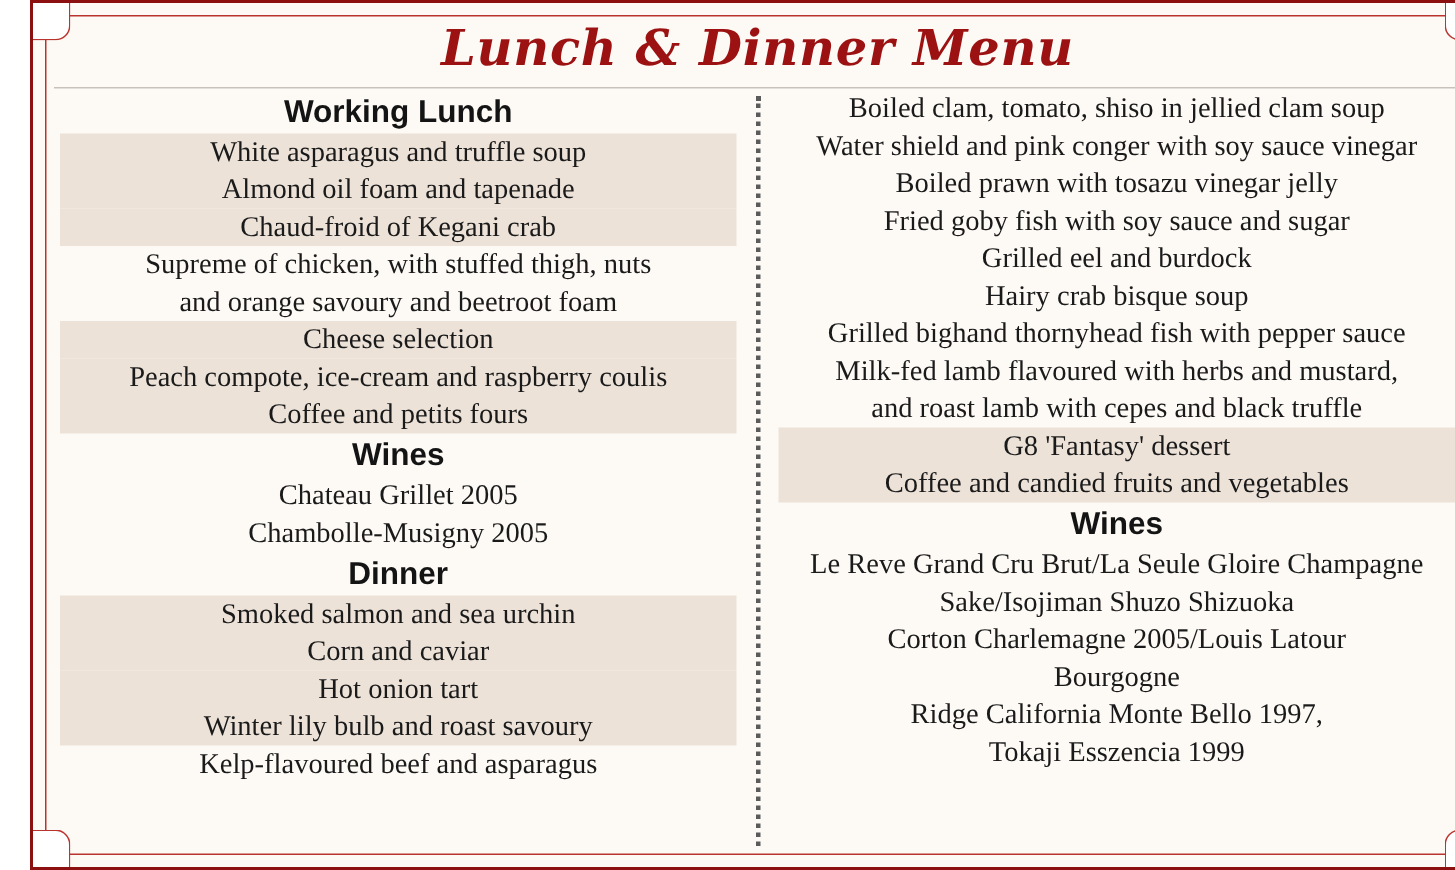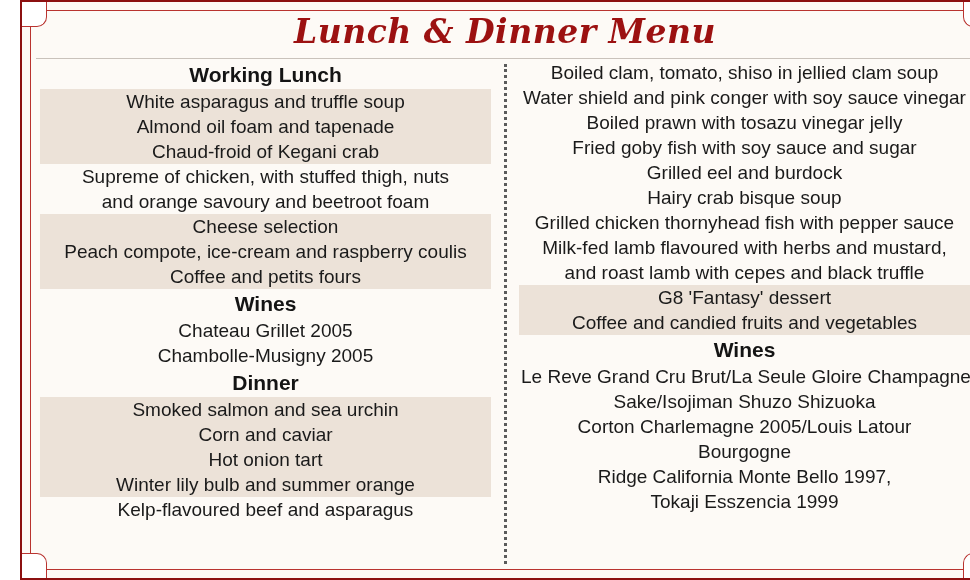--- a/index.html
+++ b/index.html
@@ -101,20 +101,21 @@
     line-height: 26px;
     padding: 2px 0 1px 0;
   }
   .line {
     text-align: center;
     font-size: 19px;
     color: #1a1a1a;
     line-height: 25px;
     padding: 0 2px;
     white-space: nowrap;
+    font-family: Liberation Serif, serif;
   }
   .shade { background: #ece2d8; }
 </style>
 </head>
 <body>
 
 <div class="menu-card">
   <div class="inner-frame"></div>
   <div class="corner tl"></div>
   <div class="corner tr"></div>
@@ -137,31 +138,31 @@
         <div class="line shade">Cheese selection</div>
         <div class="line shade">Peach compote, ice-cream and raspberry coulis</div>
         <div class="line shade">Coffee and petits fours</div>
         <div class="section-head">Wines</div>
         <div class="line">Chateau Grillet 2005</div>
         <div class="line">Chambolle-Musigny 2005</div>
         <div class="section-head">Dinner</div>
         <div class="line shade">Smoked salmon and sea urchin</div>
         <div class="line shade">Corn and caviar</div>
         <div class="line shade">Hot onion tart</div>
-        <div class="line shade">Winter lily bulb and summer orange</div>
+        <div class="line shade">Winter lily bulb and roast savoury</div>
         <div class="line">Kelp-flavoured beef and asparagus</div>
       </div>
     <div class="col col-right" id="col-right">
         <div class="line">Boiled clam, tomato, shiso in jellied clam soup</div>
         <div class="line">Water shield and pink conger with soy sauce vinegar</div>
         <div class="line">Boiled prawn with tosazu vinegar jelly</div>
         <div class="line">Fried goby fish with soy sauce and sugar</div>
         <div class="line">Grilled eel and burdock</div>
         <div class="line">Hairy crab bisque soup</div>
-        <div class="line">Grilled chicken thornyhead fish with pepper sauce</div>
+        <div class="line">Grilled bighand thornyhead fish with pepper sauce</div>
         <div class="line">Milk-fed lamb flavoured with herbs and mustard,</div>
         <div class="line">and roast lamb with cepes and black truffle</div>
         <div class="line shade">G8 'Fantasy' dessert</div>
         <div class="line shade">Coffee and candied fruits and vegetables</div>
         <div class="section-head">Wines</div>
         <div class="line">Le Reve Grand Cru Brut/La Seule Gloire Champagne</div>
         <div class="line">Sake/Isojiman Shuzo Shizuoka</div>
         <div class="line">Corton Charlemagne 2005/Louis Latour</div>
         <div class="line">Bourgogne</div>
         <div class="line">Ridge California Monte Bello 1997,</div>

